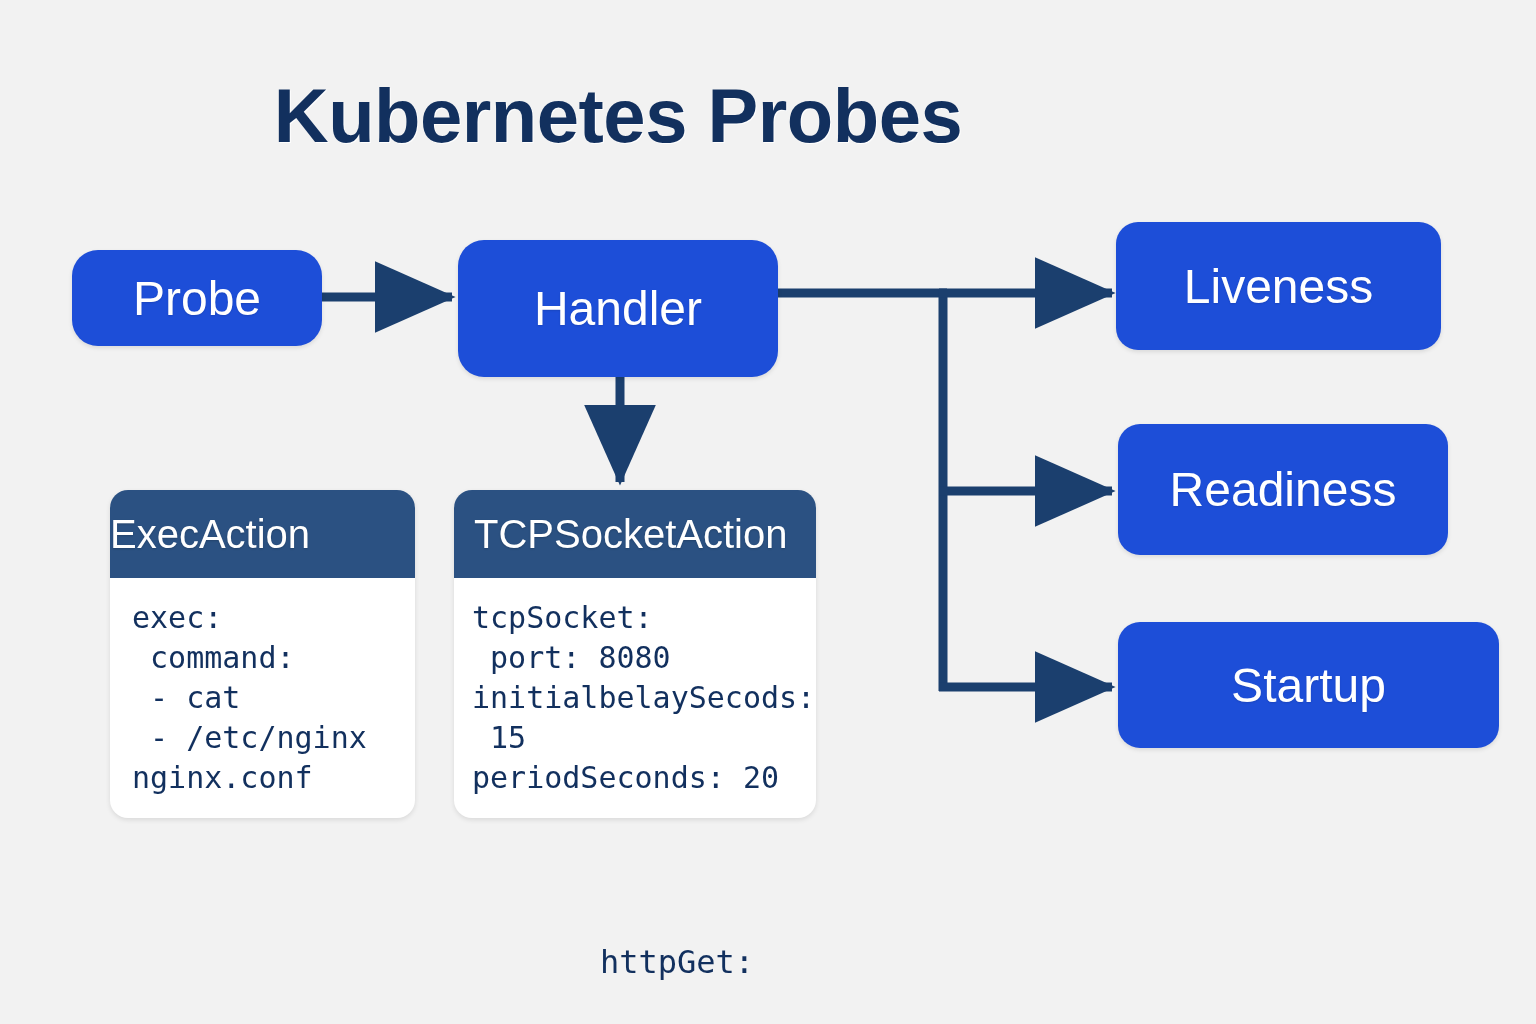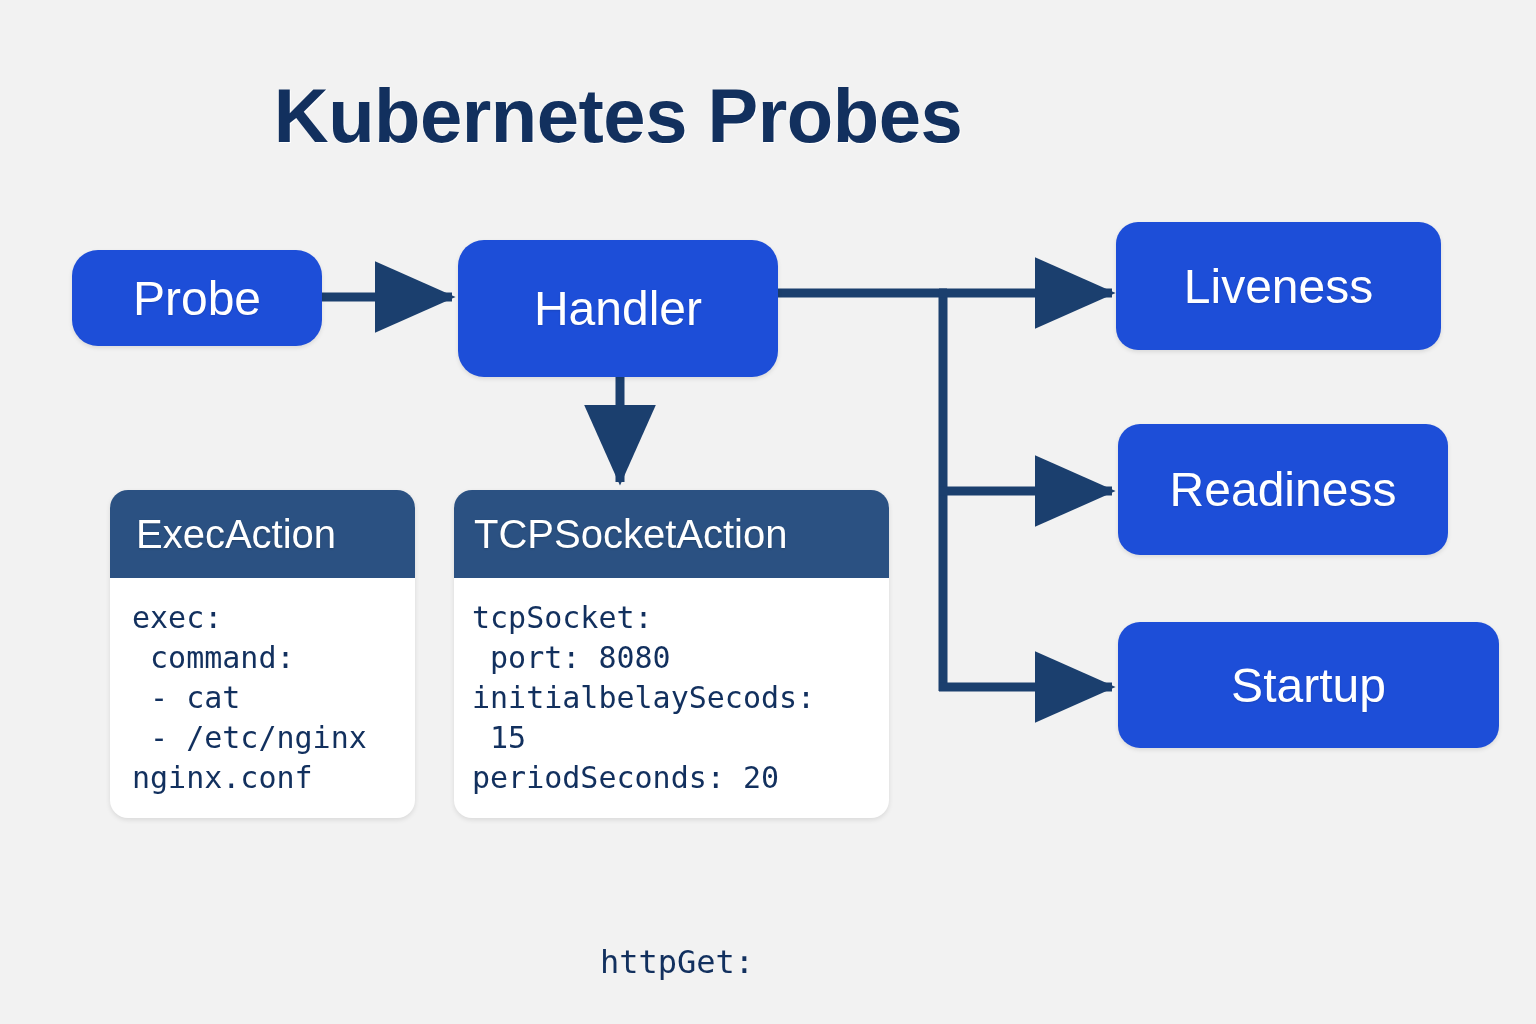--- a/index.html
+++ b/index.html
@@ -65,36 +65,35 @@
     box-shadow: 0 2px 5px rgba(0,0,0,0.10);
     overflow: hidden;
     box-sizing: border-box;
   }
   .card-header {
     background: #2b5182;
     color: #ffffff;
     font-size: 40px;
     line-height: 88px;
     height: 88px;
-    padding-left: 26px;
     box-sizing: border-box;
     white-space: nowrap;
     text-shadow: 0 1px 2px rgba(0,0,0,0.18);
   }
   .card-body {
     font-family: "DejaVu Sans Mono", "Liberation Mono", monospace;
     color: #12305e;
     font-size: 30px;
     line-height: 40px;
     padding: 20px 0 0 22px;
     box-sizing: border-box;
     white-space: pre;
   }
   #card-exec { left: 110px; top: 490px; width: 305px; height: 328px; }
-  #card-tcp  { left: 454px; top: 490px; width: 435px; height: 328px; }
+  #card-tcp  { left: 454px; top: 490px; width: 362px; height: 328px; }
   #card-tcp .card-header { padding-left: 20px; }
   #card-tcp .card-body   { padding-left: 18px; }
 
   
   #bottom-code {
     position: absolute;
     left: 600px;
     top: 852px;
     font-family: "DejaVu Sans Mono", "Liberation Mono", monospace;
     color: #12305e;

